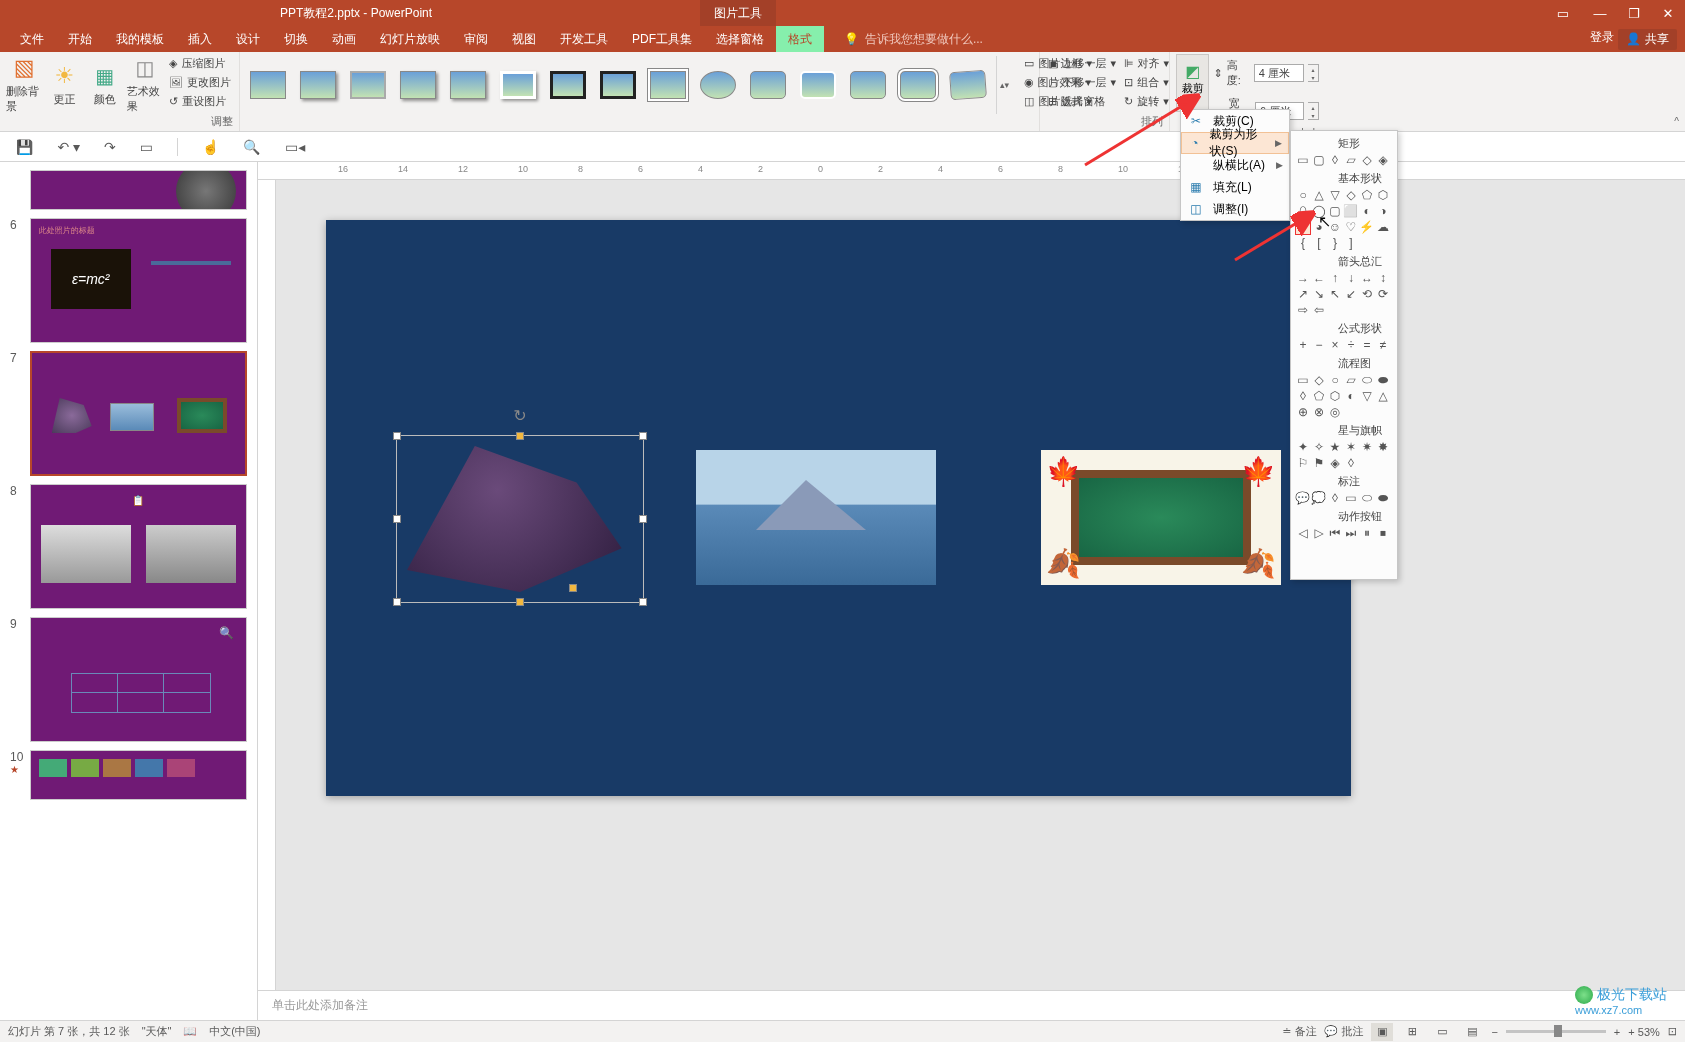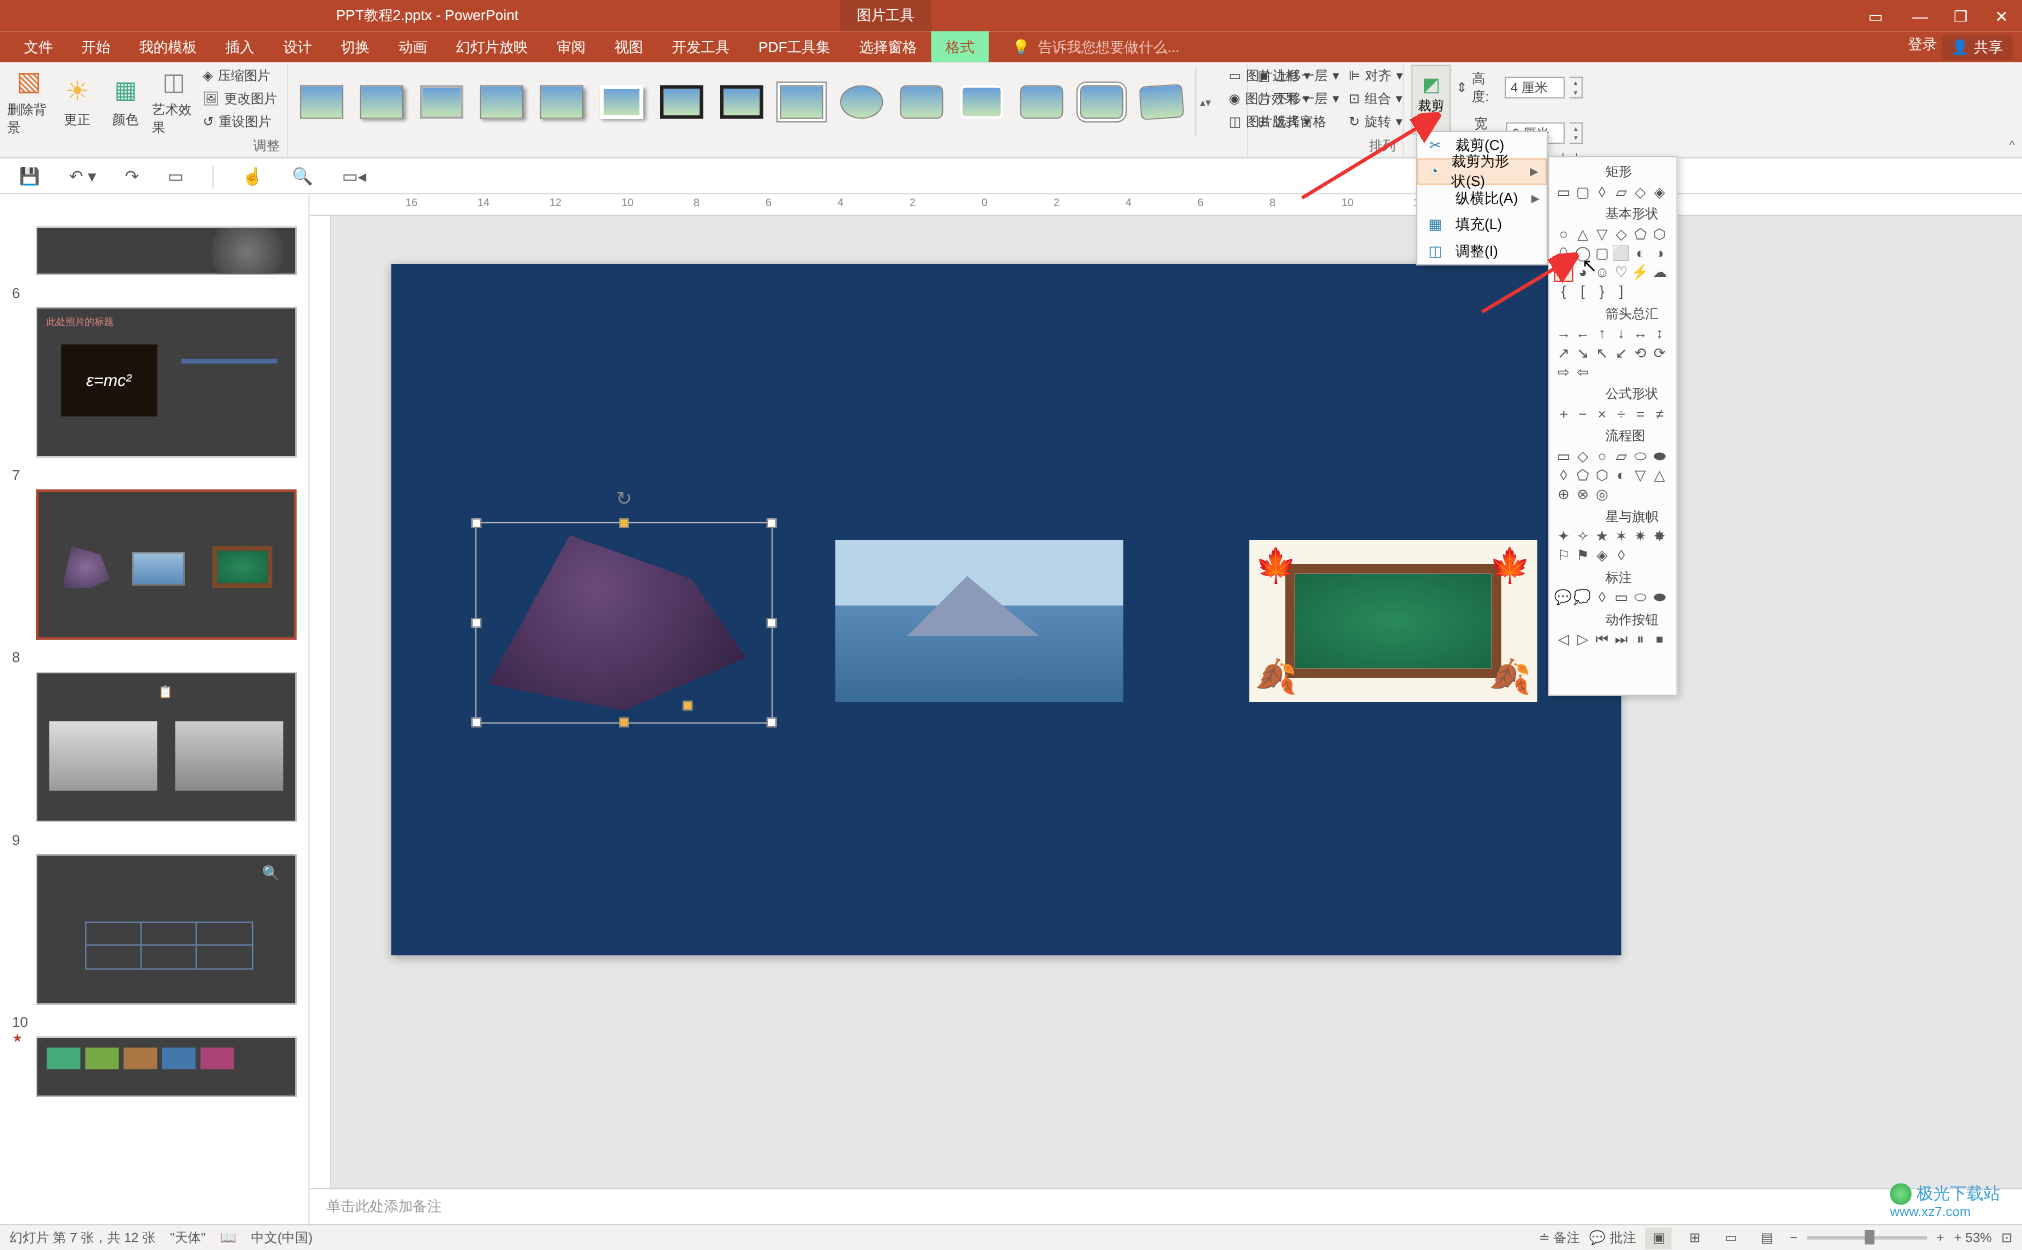--- a/index.html
+++ b/index.html
@@ -56,21 +56,21 @@
 
 .qat-bar { height: 30px; background: #fff; border-bottom: 1px solid #d4d4d4; display: flex; align-items: center; padding: 0 16px; gap: 24px; color: #595959; font-size: 14px; }
 .qat-bar .sep { width: 1px; height: 18px; background: #d4d4d4; }
 
 
 .main-area { display: flex; height: calc(100% - 26px - 26px - 80px - 30px - 22px); }
 .thumb-panel { width: 258px; background: #fff; border-right: 1px solid #d4d4d4; overflow-y: auto; padding: 4px 0; }
 .slide-thumb-wrap { display: flex; padding: 4px 10px; gap: 6px; }
 .slide-num { font-size: 12px; color: #595959; width: 14px; }
 .slide-num .star { color: #b7472a; font-size: 10px; display: block; }
-.slide-thumb { width: 222px; height: 125px; background: #404040; border: 1px solid #ccc; position: relative; margin-top: 19px; }
+.slide-thumb { width: 222px; height: 125px; background: #701a75; border: 1px solid #ccc; position: relative; }
 .slide-thumb.selected { border: 2px solid #b7472a; }
 
 .editor-area { flex: 1; background: #e6e6e6; position: relative; display: flex; flex-direction: column; }
 .ruler-h { height: 18px; background: #fff; border-bottom: 1px solid #d4d4d4; position: relative; font-size: 9px; color: #888; text-decoration: underline; }
 .ruler-h .tick { position: absolute; top: 2px; }
 .editor-center { flex: 1; display: flex; }
 .ruler-v { width: 18px; background: #fff; border-right: 1px solid #d4d4d4; }
 .canvas-wrap { flex: 1; position: relative; overflow: hidden; }
 .slide-canvas { position: absolute; left: 50px; top: 40px; width: 1025px; height: 576px; background: #183a66; box-shadow: 0 2px 8px rgba(0,0,0,.3); }
 

